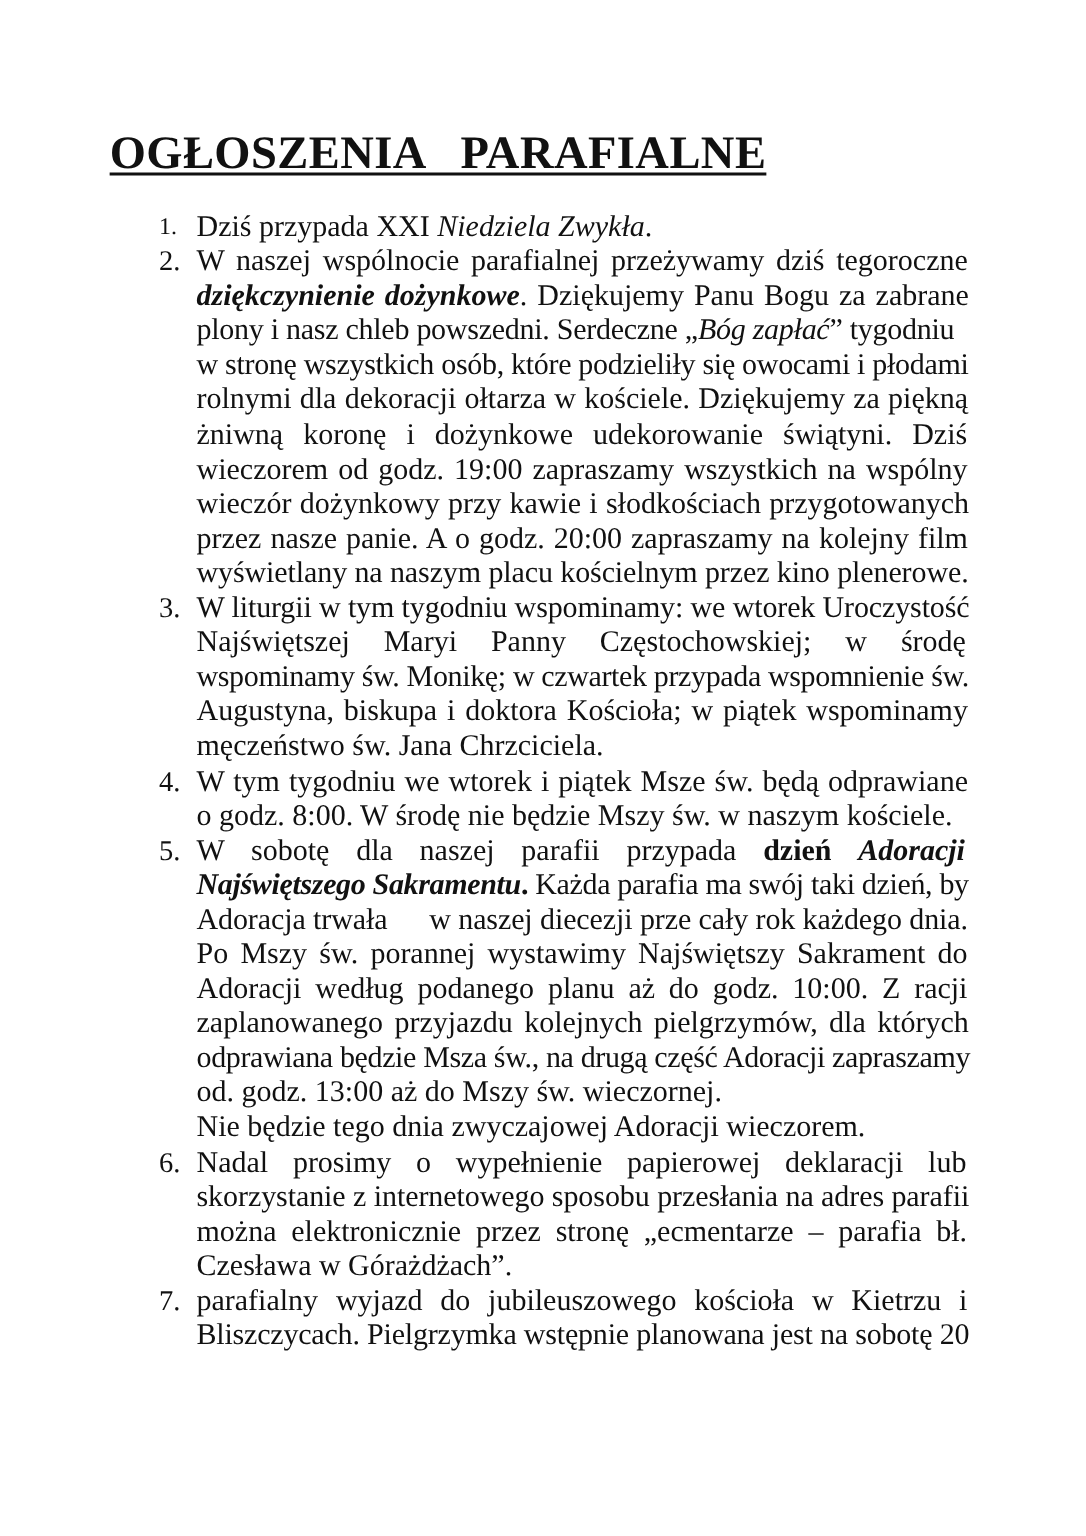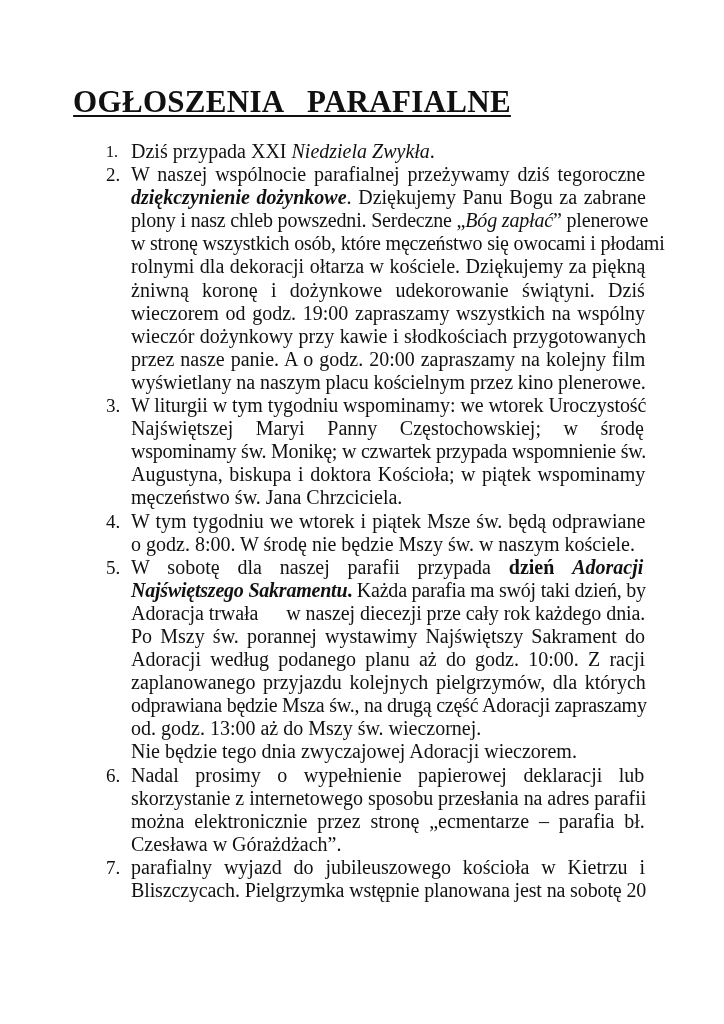--- a/index.html
+++ b/index.html
@@ -33,22 +33,22 @@
       <div class="num small">1.</div>
       <div class="lines">
         <div class="line last" style="display: block;"><span>Dziś przypada XXI </span><span class="i">Niedziela Zwykła</span><span>.</span></div>
       </div>
     </div>
     <div class="item">
       <div class="num">2.</div>
       <div class="lines">
         <div class="line" style="white-space: nowrap; display: block; word-spacing: 2.83333px;"><span>W naszej wspólnocie parafialnej przeżywamy dziś tegoroczne</span></div>
         <div class="line" style="white-space: nowrap; display: block; word-spacing: 1.66667px;"><span class="bi">dziękczynienie dożynkowe</span><span>. Dziękujemy Panu Bogu za zabrane</span></div>
-        <div class="line" style="white-space: nowrap; display: block; letter-spacing: -0.177419px;"><span>plony i nasz chleb powszedni. Serdeczne „</span><span class="i">Bóg zapłać</span><span>” plenerowe</span></div>
-        <div class="line" style="white-space: nowrap; display: block; letter-spacing: -0.203125px;"><span>w stronę wszystkich osób, które męczeństwo się owocami i płodami</span></div>
+        <div class="line" style="white-space: nowrap; display: block; letter-spacing: -0.177419px;"><span>plony i nasz chleb powszedni. Serdeczne „</span><span class="i">Bóg zapłać</span><span>” tygodniu</span></div>
+        <div class="line" style="white-space: nowrap; display: block; letter-spacing: -0.203125px;"><span>w stronę wszystkich osób, które podzieliły się owocami i płodami</span></div>
         <div class="line" style="white-space: nowrap; display: block; word-spacing: 0.5px;"><span>rolnymi dla dekoracji ołtarza w kościele. Dziękujemy za piękną</span></div>
         <div class="line" style="white-space: nowrap; display: block; word-spacing: 8.33333px;"><span>żniwną koronę i dożynkowe udekorowanie świątyni. Dziś</span></div>
         <div class="line" style="white-space: nowrap; display: block; word-spacing: 1.71429px;"><span>wieczorem od godz. 19:00 zapraszamy wszystkich na wspólny</span></div>
         <div class="line" style="white-space: nowrap; display: block; word-spacing: 0.5px;"><span>wieczór dożynkowy przy kawie i słodkościach przygotowanych</span></div>
         <div class="line" style="white-space: nowrap; display: block; word-spacing: 1px;"><span>przez nasze panie. A o godz. 20:00 zapraszamy na kolejny film</span></div>
         <div class="line last" style="display: block; letter-spacing: -0.0666667px;"><span>wyświetlany na naszym placu kościelnym przez kino plenerowe.</span></div>
       </div>
     </div>
     <div class="item">
       <div class="num">3.</div>

